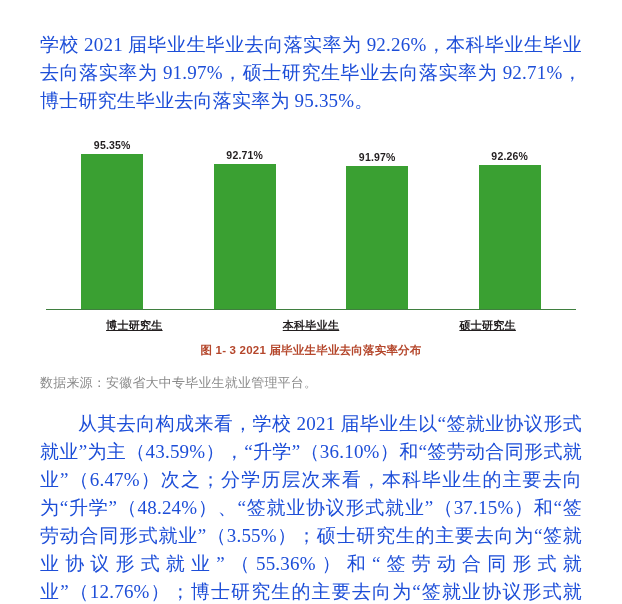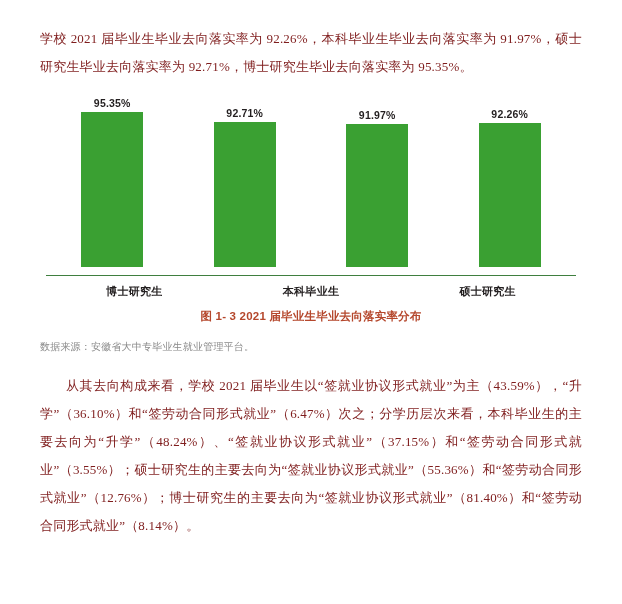--- a/index.html
+++ b/index.html
@@ -16,23 +16,23 @@
   }
   .page {
     position: relative;
     width: 622px;
     height: 604px;
     box-sizing: border-box;
     padding: 0 40px;
   }
   .para {
     font-family: "Liberation Serif", serif;
-    font-size: 13px;
+    font-size: 19px;
     line-height: 28px;
-    color: #7f1d1d;
+    color: #1d4ed8;
     text-align: justify;
     letter-spacing: 0.2px;
   }
   .para.intro {
     padding-top: 12px;
   }
   .indent {
     text-indent: 2em;
   }
   
@@ -44,21 +44,21 @@
   .plot {
     position: relative;
     height: 172px;
     border-bottom: 1px solid #3f7f3f;
     margin: 0 6px 0 6px;
   }
   .bars {
     position: absolute;
     left: 0;
     right: 0;
-    bottom: 8px;
+    bottom: 0;
     height: 172px;
     display: flex;
     align-items: flex-end;
     justify-content: space-around;
   }
   .bar-wrap {
     width: 25%;
     display: flex;
     flex-direction: column;
     align-items: center;
@@ -84,33 +84,34 @@
     padding-top: 8px;
   }
   .cat {
     width: 25%;
     text-align: center;
     font-family: "Liberation Sans", sans-serif;
     font-size: 11px;
     font-weight: bold;
     color: #231f20;
     letter-spacing: 0.3px;
+    text-decoration: underline;
   }
   .fig-caption {
     text-align: center;
     font-family: "Liberation Sans", sans-serif;
     font-size: 11.5px;
     font-weight: bold;
     color: #b5472c;
     margin-top: 6px;
     letter-spacing: 0.2px;
   }
   .source {
     font-family: "Liberation Sans", sans-serif;
-    font-size: 10px;
+    font-size: 13px;
     color: #8a8a8a;
     margin-top: 16px;
     letter-spacing: 0.2px;
   }
   .body-text {
     margin-top: 18px;
   }
 </style>
 </head>
 <body>

